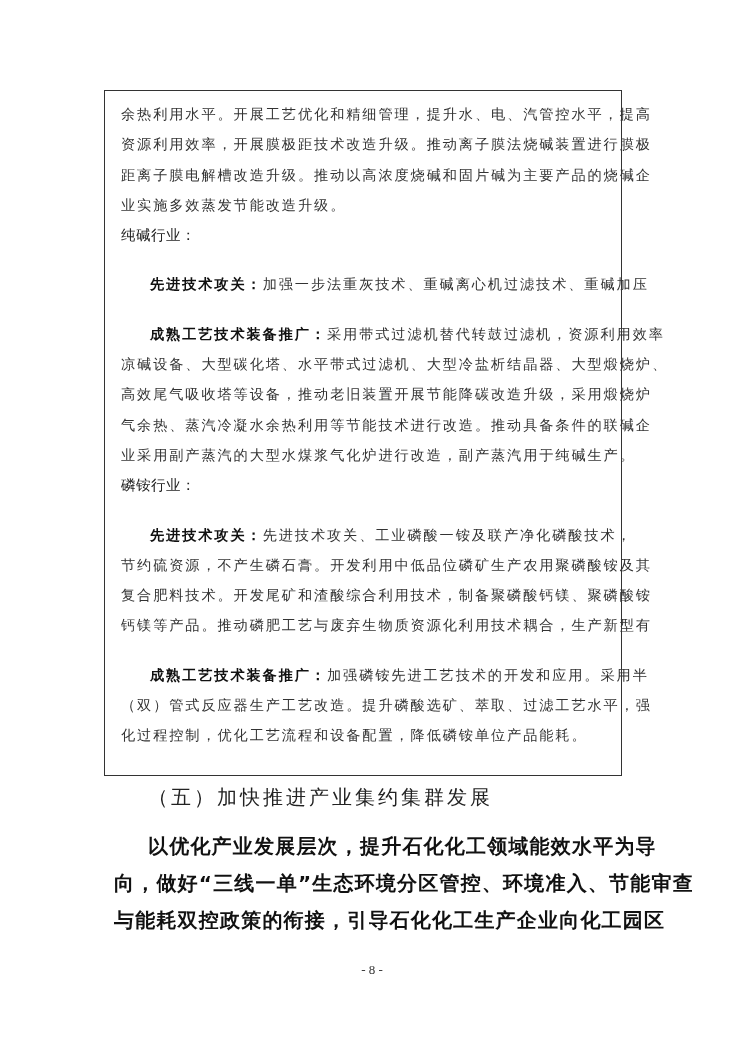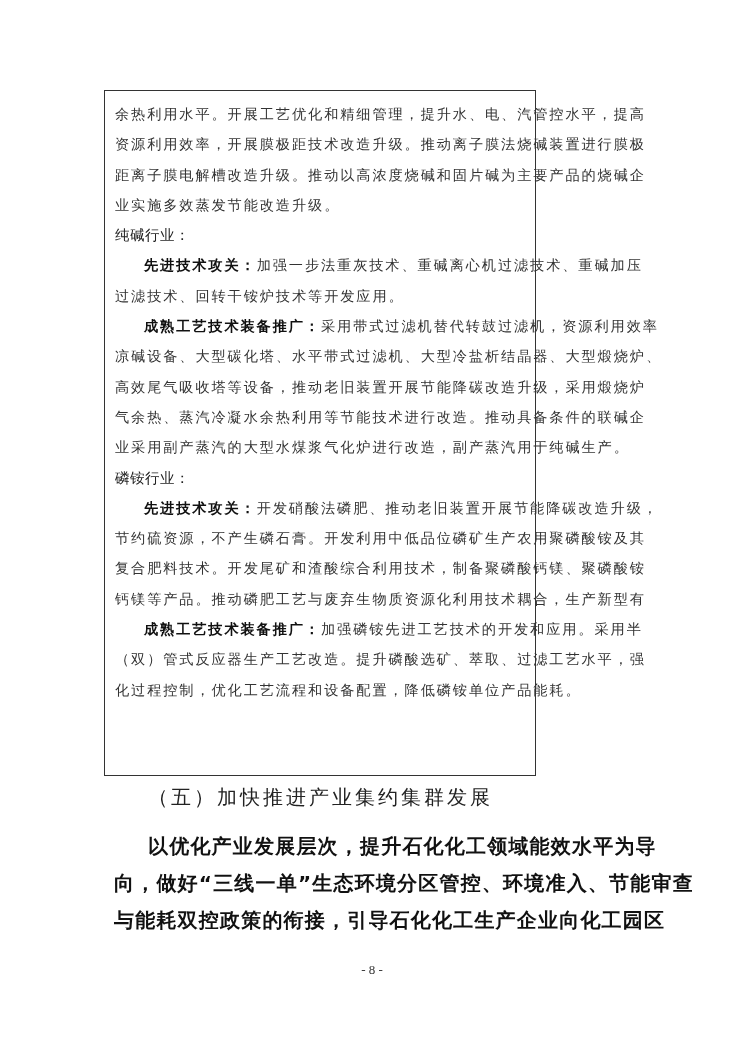--- a/index.html
+++ b/index.html
@@ -1,23 +1,23 @@
 <!DOCTYPE html>
 <html><head>
 <meta charset="utf-8">
 <style>
   html, body { margin: 0; padding: 0; background: #ffffff; }
   body { width: 744px; height: 1052px; position: relative; overflow: hidden; font-family: "DejaVu Serif", "Liberation Serif", serif; color: #222; }
   .box {
-    position: absolute; left: 104px; top: 90px; width: 432px; height: 686px;
+    position: absolute; left: 104px; top: 90px; width: 518px; height: 686px;
     border: 1.5px solid #333; box-sizing: border-box;
-    padding: 8px 10px 0 10px;
+    padding: 8px 10px 0 16px;
   }
   .line { font-size: 14.2px; line-height: 30.3px; height: 30.3px; white-space: nowrap; letter-spacing: 1.9px; color: #333; }
-  .indent { padding-left: 29px; }
+  .indent { padding-left: 29px; margin-top: 19px; }
   .heading-line { font-family: "DejaVu Sans", "Liberation Sans", sans-serif; font-size: 14.5px; letter-spacing: 0.5px; color: #222; }
   .bold { font-weight: bold; color: #111; }
   .section-title {
     position: absolute; left: 148px; top: 784px; font-size: 20px; letter-spacing: 3px; color: #222;
     font-family: "DejaVu Serif", "Liberation Serif", serif;
   }
   .body-para { position: absolute; left: 114px; top: 828px; width: 530px; }
   .body-line { font-family: "DejaVu Sans", "Liberation Sans", sans-serif; font-size: 20px; font-weight: bold; line-height: 37px; height: 37px; white-space: nowrap; letter-spacing: 1.2px; color: #111; }
   .body-indent { padding-left: 34px; }
   .page-num { position: absolute; left: 0; width: 744px; top: 962px; text-align: center; font-size: 13px; color: #333; font-family: "Liberation Serif", serif; }
@@ -26,29 +26,28 @@
 <body>
 
 <div class="box">
   <div class="line">余热利用水平。开展工艺优化和精细管理，提升水、电、汽管控水平，提高</div>
   <div class="line">资源利用效率，开展膜极距技术改造升级。推动离子膜法烧碱装置进行膜极</div>
   <div class="line">距离子膜电解槽改造升级。推动以高浓度烧碱和固片碱为主要产品的烧碱企</div>
   <div class="line">业实施多效蒸发节能改造升级。</div>
 
   <div class="line heading-line">纯碱行业：</div>
   <div class="line indent"><span class="bold">先进技术攻关：</span><span>加强一步法重灰技术、重碱离心机过滤技术、重碱加压</span></div>
-  <div class="line">过滤技术、回转干铵炉技术等开发应用。</div>
   <div class="line indent"><span class="bold">成熟工艺技术装备推广：</span><span>采用带式过滤机替代转鼓过滤机，资源利用效率</span></div>
   <div class="line">凉碱设备、大型碳化塔、水平带式过滤机、大型冷盐析结晶器、大型煅烧炉、</div>
   <div class="line">高效尾气吸收塔等设备，推动老旧装置开展节能降碳改造升级，采用煅烧炉</div>
   <div class="line">气余热、蒸汽冷凝水余热利用等节能技术进行改造。推动具备条件的联碱企</div>
   <div class="line">业采用副产蒸汽的大型水煤浆气化炉进行改造，副产蒸汽用于纯碱生产。</div>
 
   <div class="line heading-line">磷铵行业：</div>
-  <div class="line indent"><span class="bold">先进技术攻关：</span><span>开发硝酸法磷肥、推动老旧装置开展节能降碳改造升级，</span></div>
+  <div class="line indent"><span class="bold">先进技术攻关：</span><span>先进技术攻关、工业磷酸一铵及联产净化磷酸技术，</span></div>
   <div class="line">节约硫资源，不产生磷石膏。开发利用中低品位磷矿生产农用聚磷酸铵及其</div>
   <div class="line">复合肥料技术。开发尾矿和渣酸综合利用技术，制备聚磷酸钙镁、聚磷酸铵</div>
   <div class="line">钙镁等产品。推动磷肥工艺与废弃生物质资源化利用技术耦合，生产新型有</div>
   <div class="line indent"><span class="bold">成熟工艺技术装备推广：</span><span>加强磷铵先进工艺技术的开发和应用。采用半</span></div>
   <div class="line">（双）管式反应器生产工艺改造。提升磷酸选矿、萃取、过滤工艺水平，强</div>
   <div class="line">化过程控制，优化工艺流程和设备配置，降低磷铵单位产品能耗。</div>
 </div>
 
 <div class="section-title">（五）加快推进产业集约集群发展</div>
 

